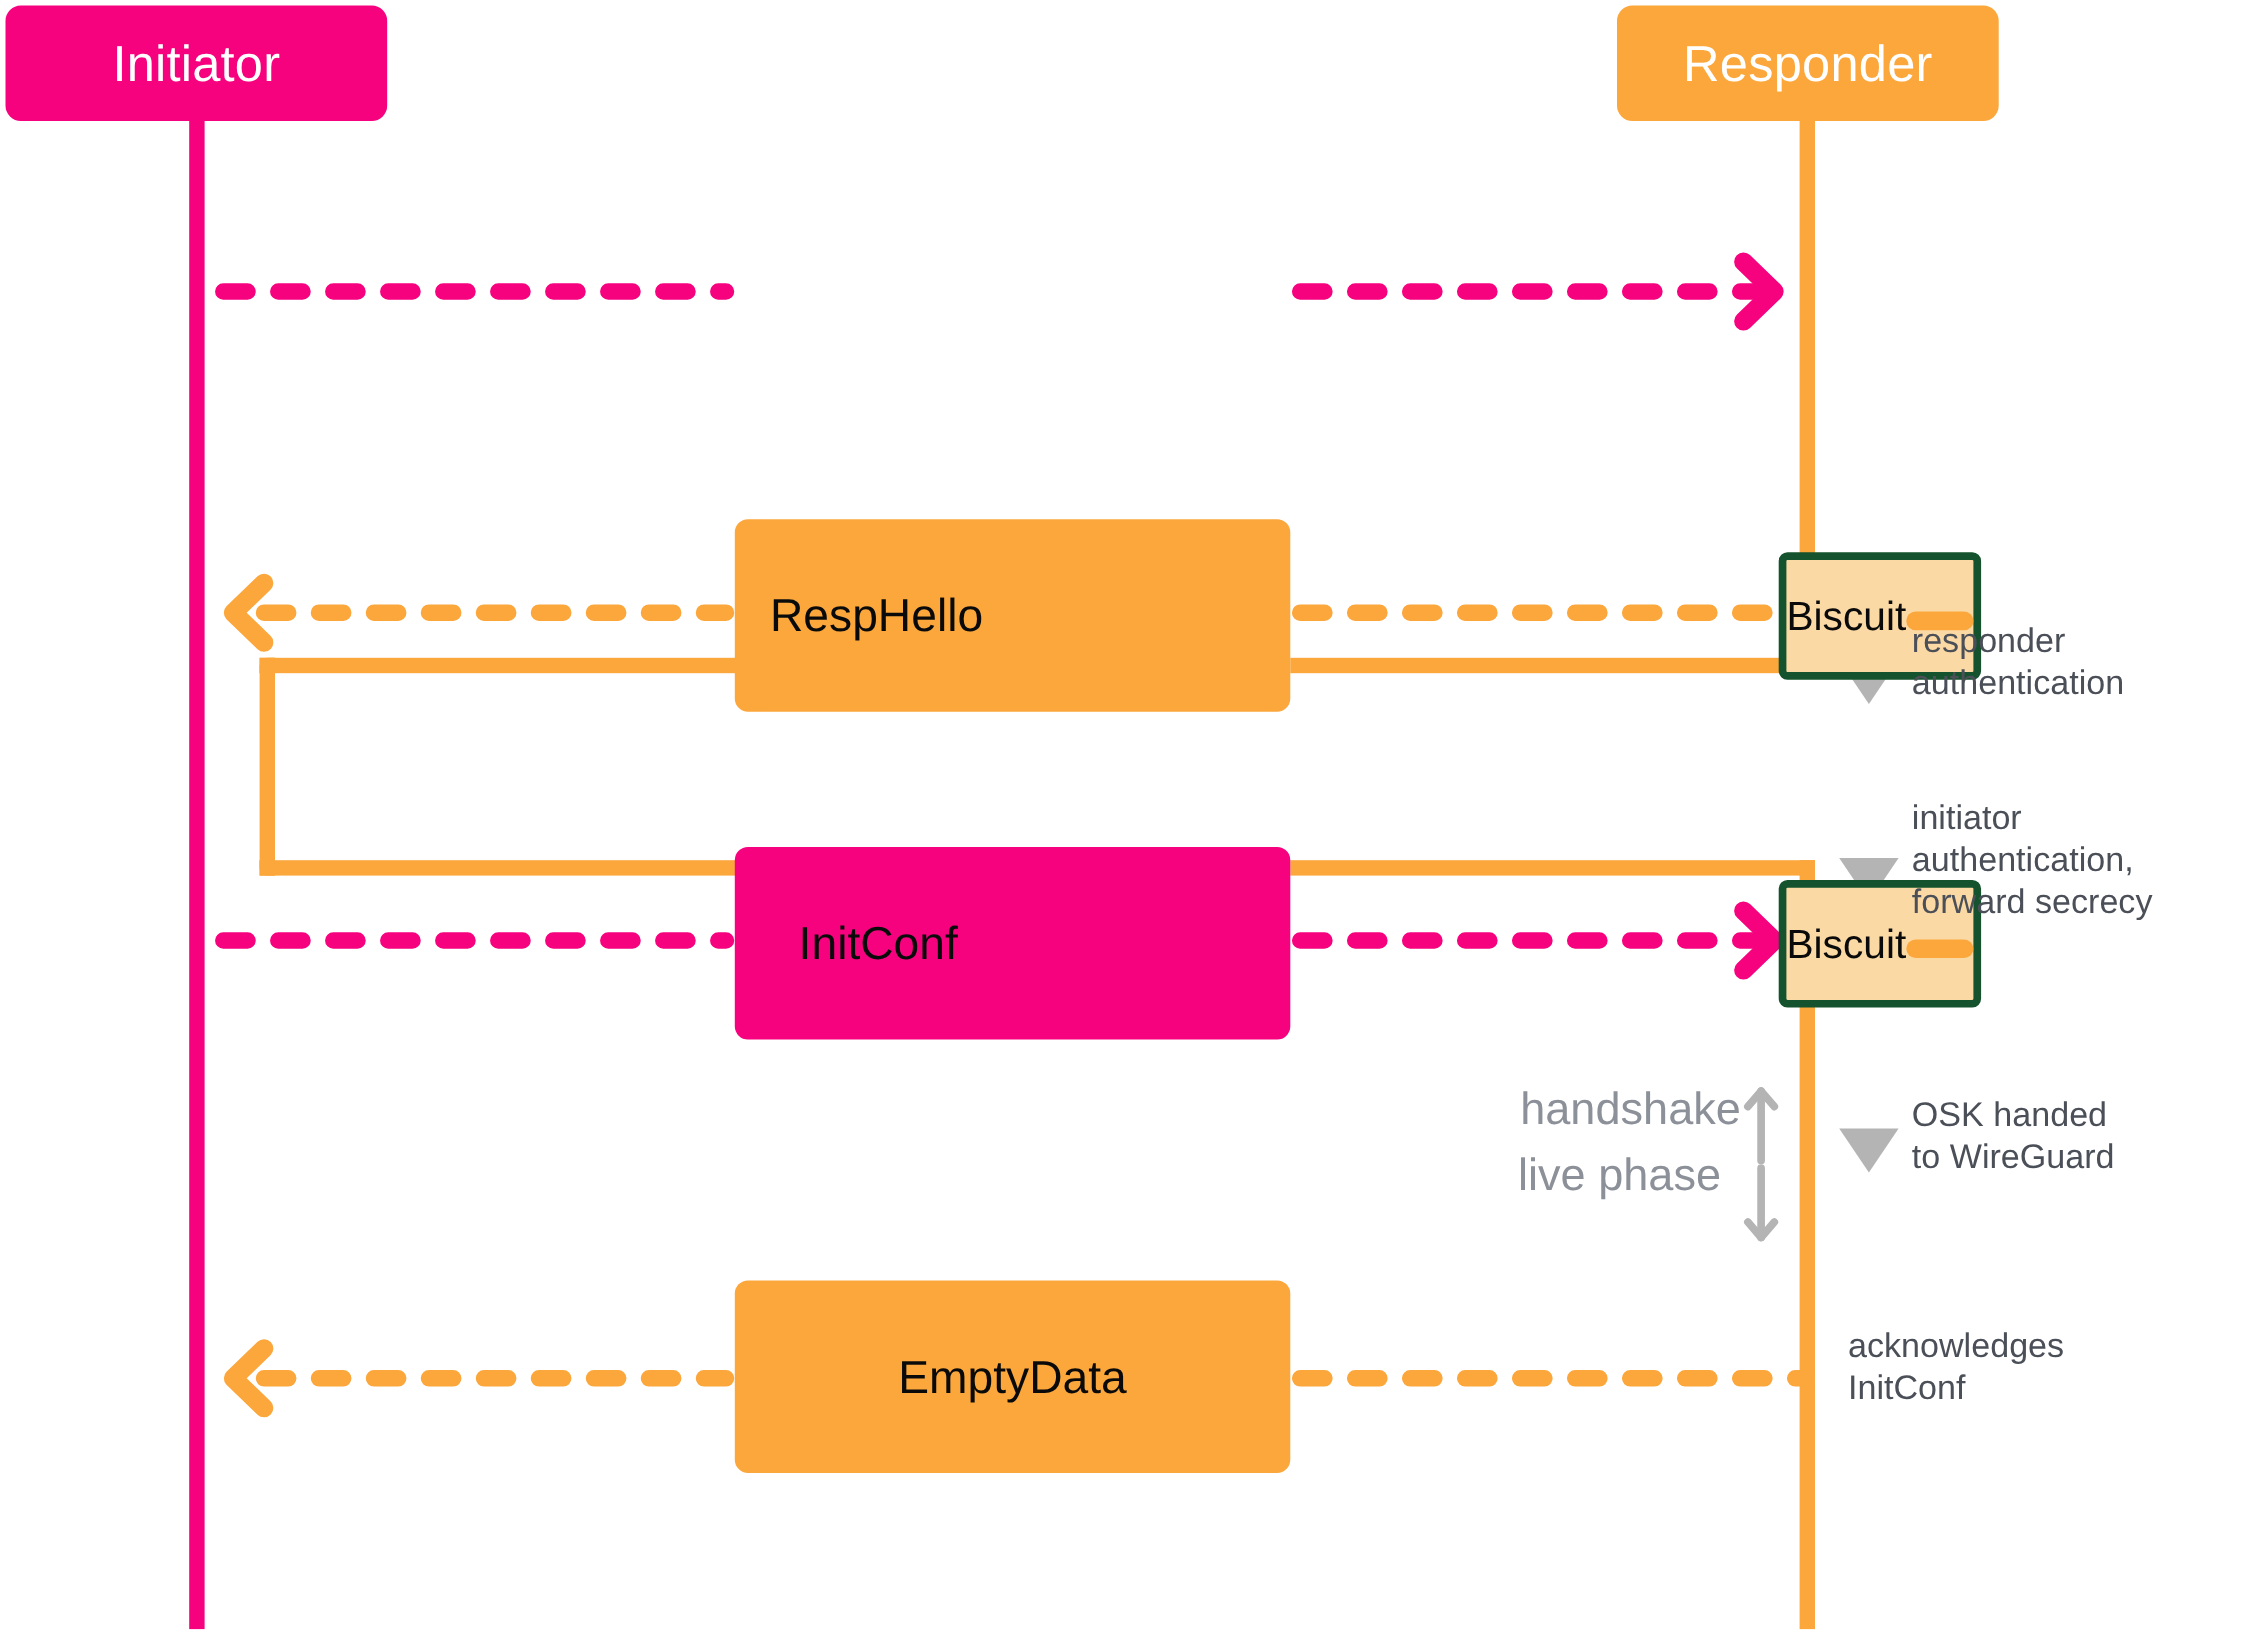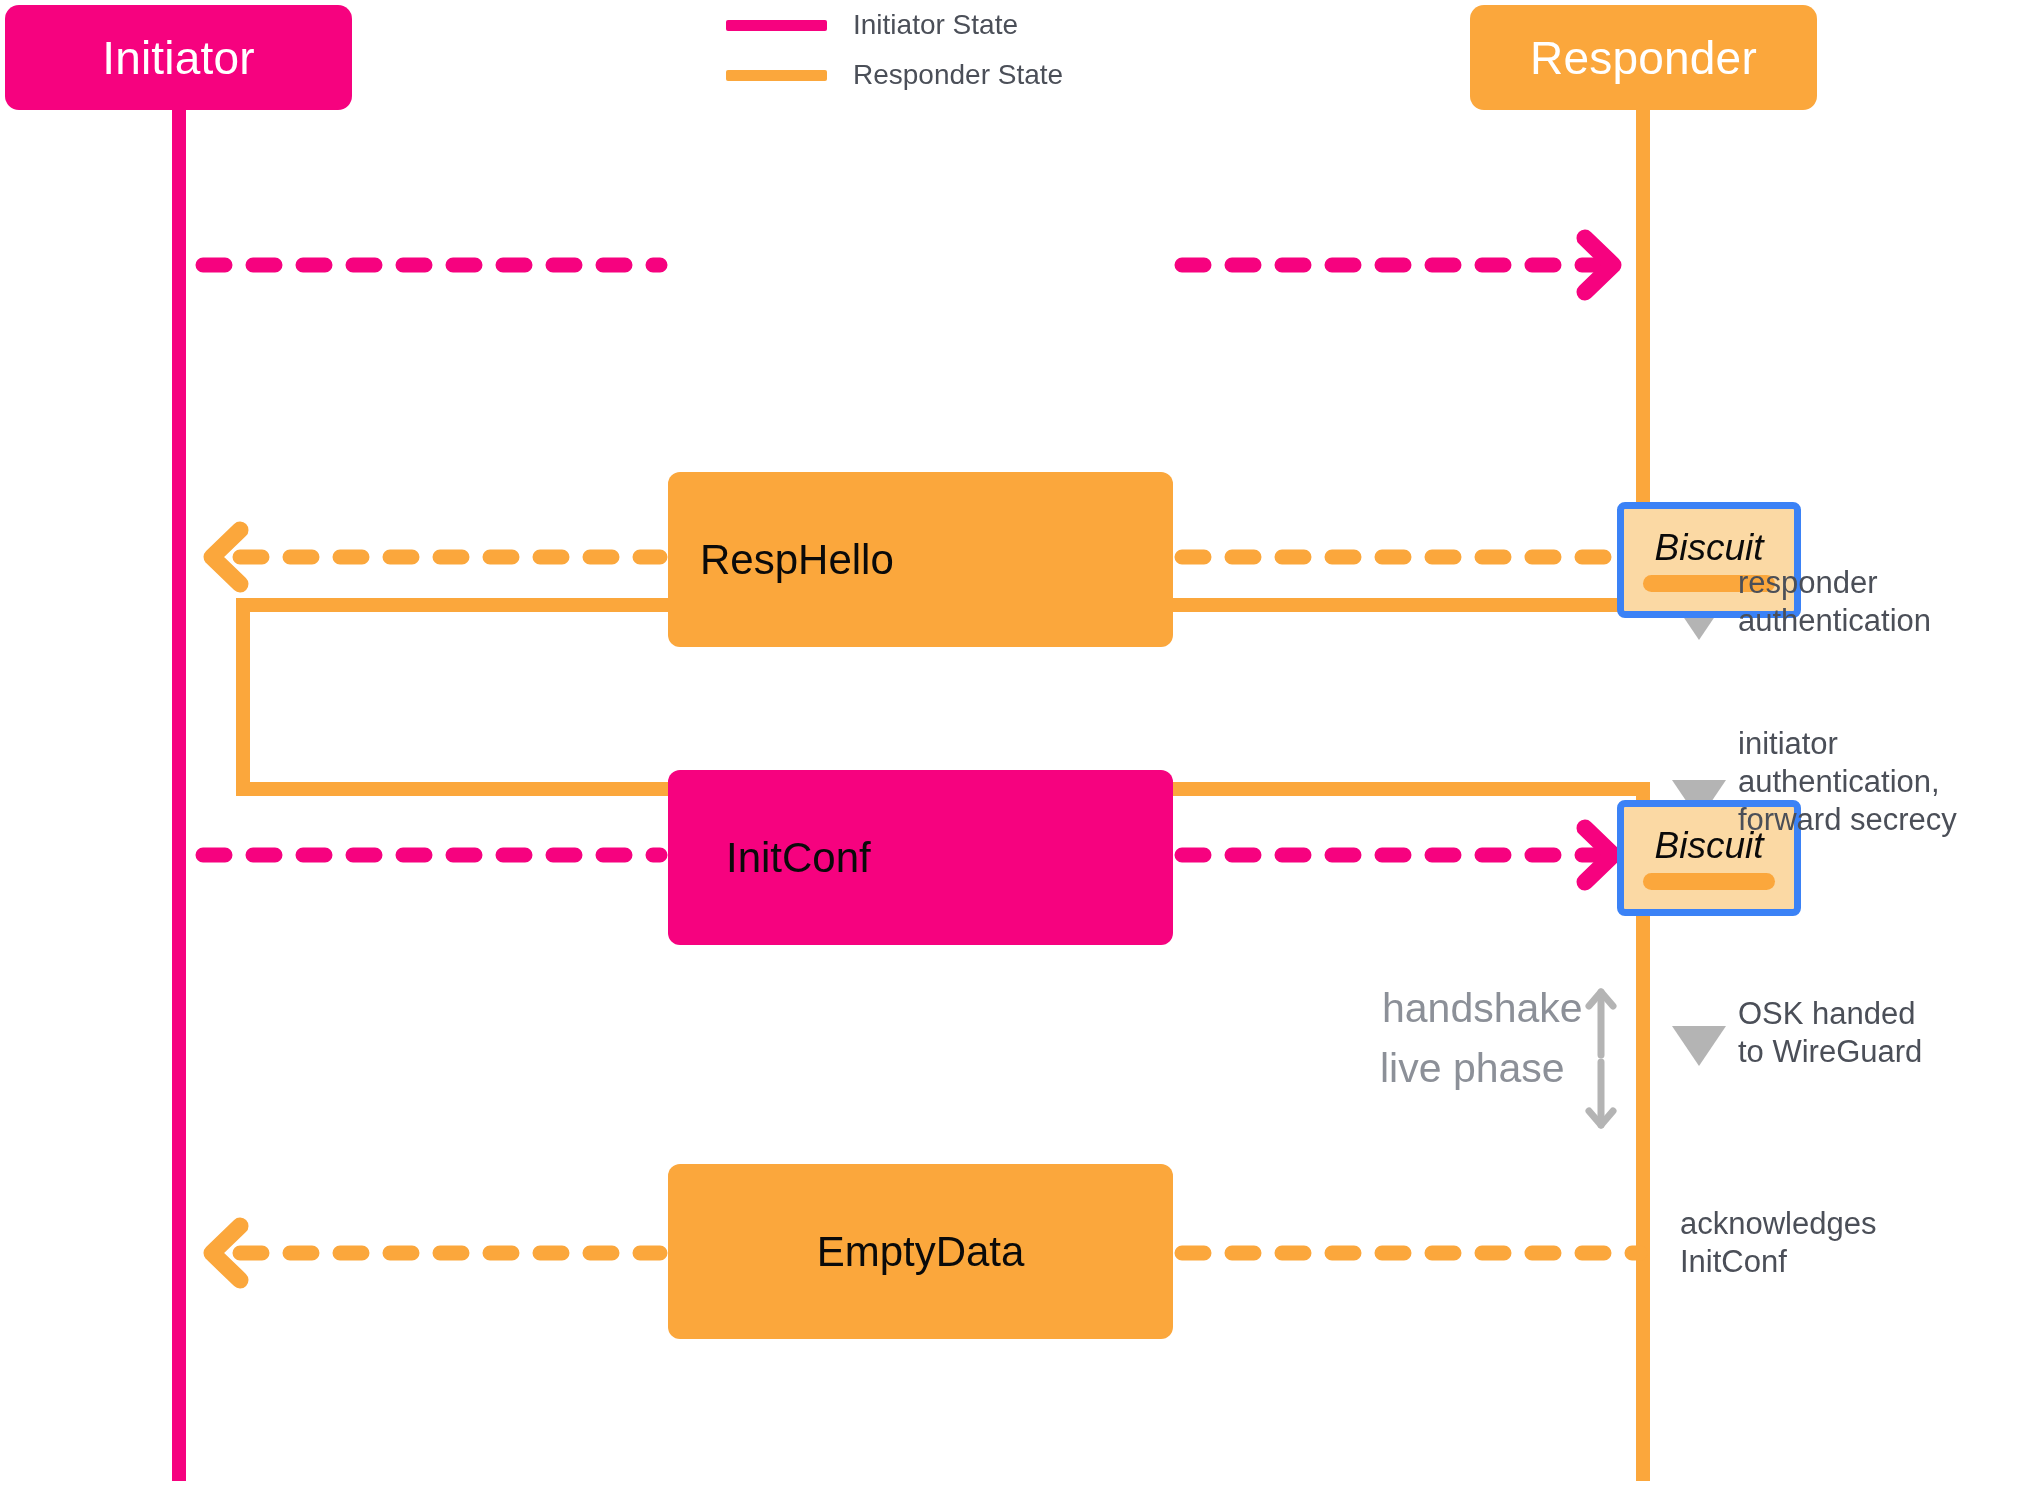--- a/index.html
+++ b/index.html
@@ -17,22 +17,22 @@
   .legend-swatch{width:101px;height:11px;border-radius:2px;flex:0 0 auto;}
   .legend-label{font-size:28px;color:#4b4f58;white-space:nowrap;line-height:1;}
 
   .msg-box{position:absolute;display:flex;align-items:center;border-radius:12px;
     box-sizing:border-box;}
   .msg-pink{background:#F6027F;}
   .msg-orange{background:#FBA73C;}
   .msg-label{font-size:42px;color:#0a0a0a;line-height:1;white-space:nowrap;}
 
   .biscuit{position:absolute;box-sizing:border-box;background:#FBD9A4;
-    border:7px solid #3b82f6;border-radius:8px;display:flex;flex-direction:column;
-    align-items:center;justify-content:center;font-style:italic;}
+    border:7px solid #14532d;border-radius:8px;display:flex;
+    align-items:center;justify-content:center;}
   .biscuit-label{font-size:37px;color:#0a0a0a;line-height:1;white-space:nowrap;}
   .biscuit-bar{width:78%;height:17px;border-radius:9px;background:#FBA73C;margin-top:9px;}
 
   .annot{position:absolute;font-size:31px;color:#4b4f58;line-height:1.22;white-space:pre-line;}
   .phase-label{position:absolute;font-size:41px;color:#8c9098;line-height:1;white-space:nowrap;text-align:center;}
 </style>
 </head>
 <body>
 
 <div id="stage">
@@ -97,30 +97,20 @@
   </svg>
 
   <div class="actor-box actor-initiator" style="left:5px;top:5px;width:347px;height:105px;">
     <span>Initiator</span>
   </div>
 
   <div class="actor-box actor-responder" style="left:1470px;top:5px;width:347px;height:105px;">
     <span>Responder</span>
   </div>
 
-  <div class="legend">
-    <div class="legend-row">
-      <span class="legend-swatch" style="background:#F6027F;"></span>
-      <span class="legend-label">Initiator State</span>
-    </div>
-    <div class="legend-row">
-      <span class="legend-swatch" style="background:#FBA73C;"></span>
-      <span class="legend-label">Responder State</span>
-    </div>
-  </div>
 
 
   <div class="msg-box msg-orange" style="left:668px;top:472px;width:505px;height:175px;padding-left:32px;">
     <span class="msg-label">RespHello</span>
     <div class="biscuit" style="left:949px;top:30px;width:184px;height:116px;">
       <span class="biscuit-label">Biscuit</span>
       <span class="biscuit-bar"></span>
     </div>
   </div>
 

